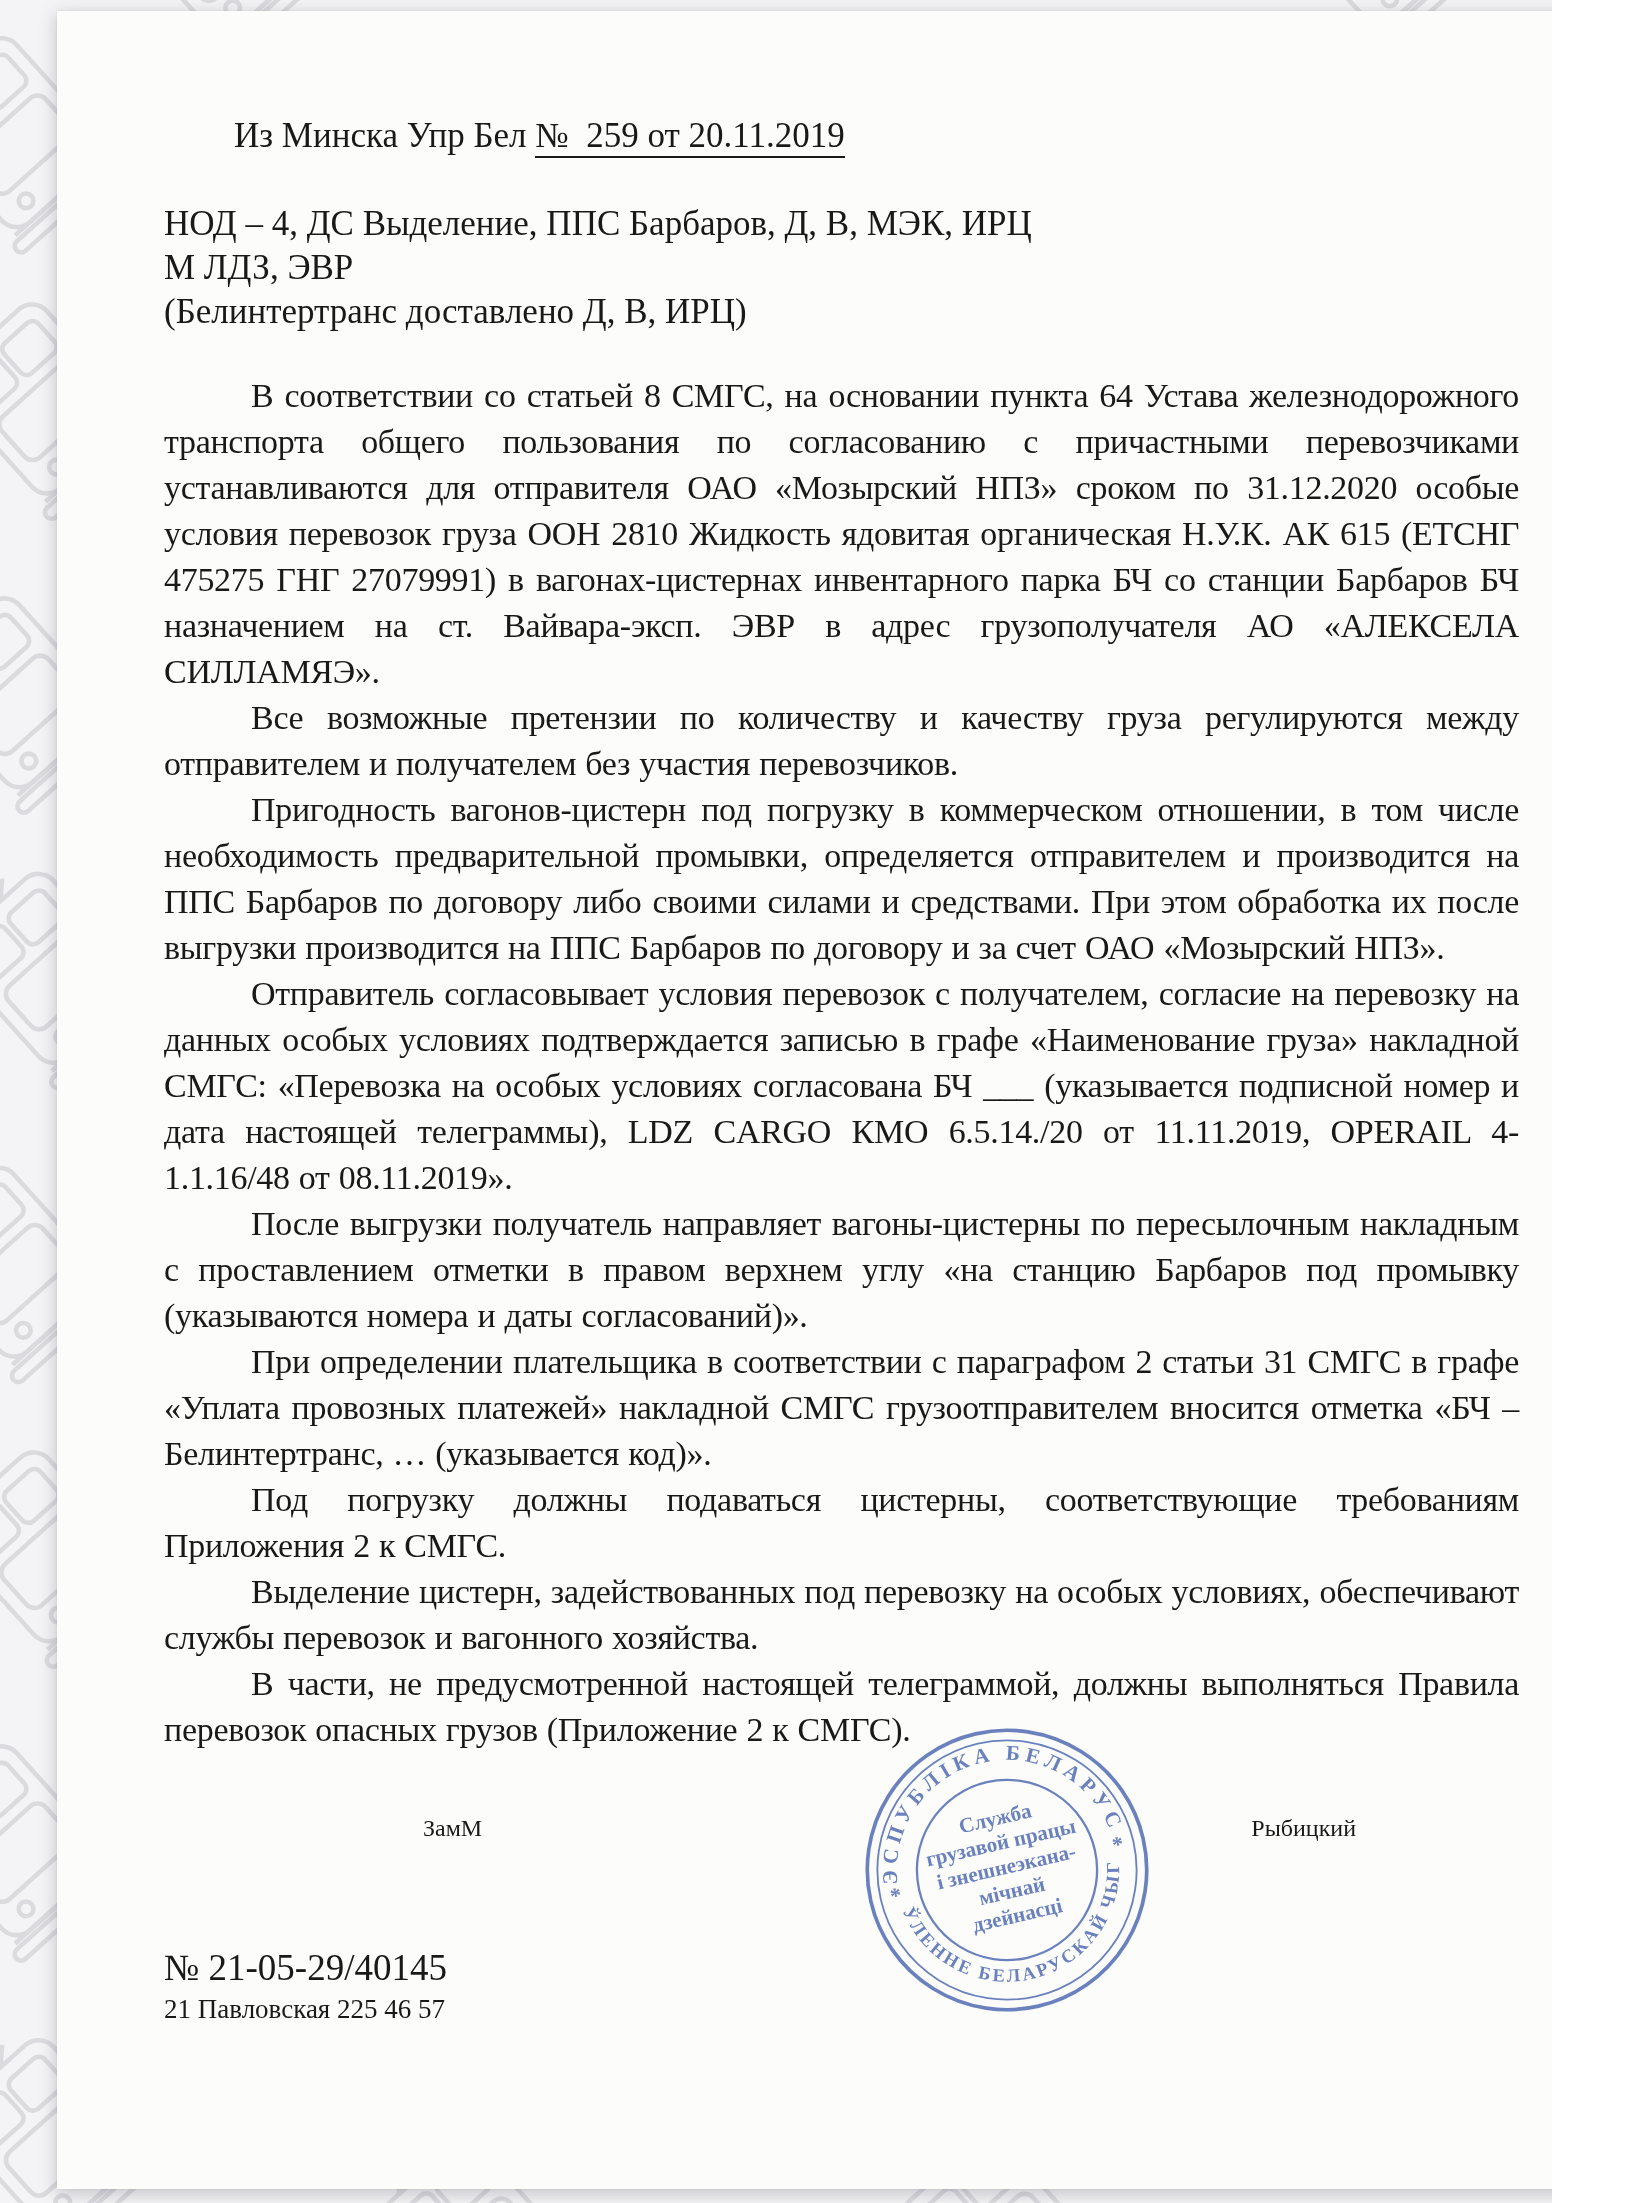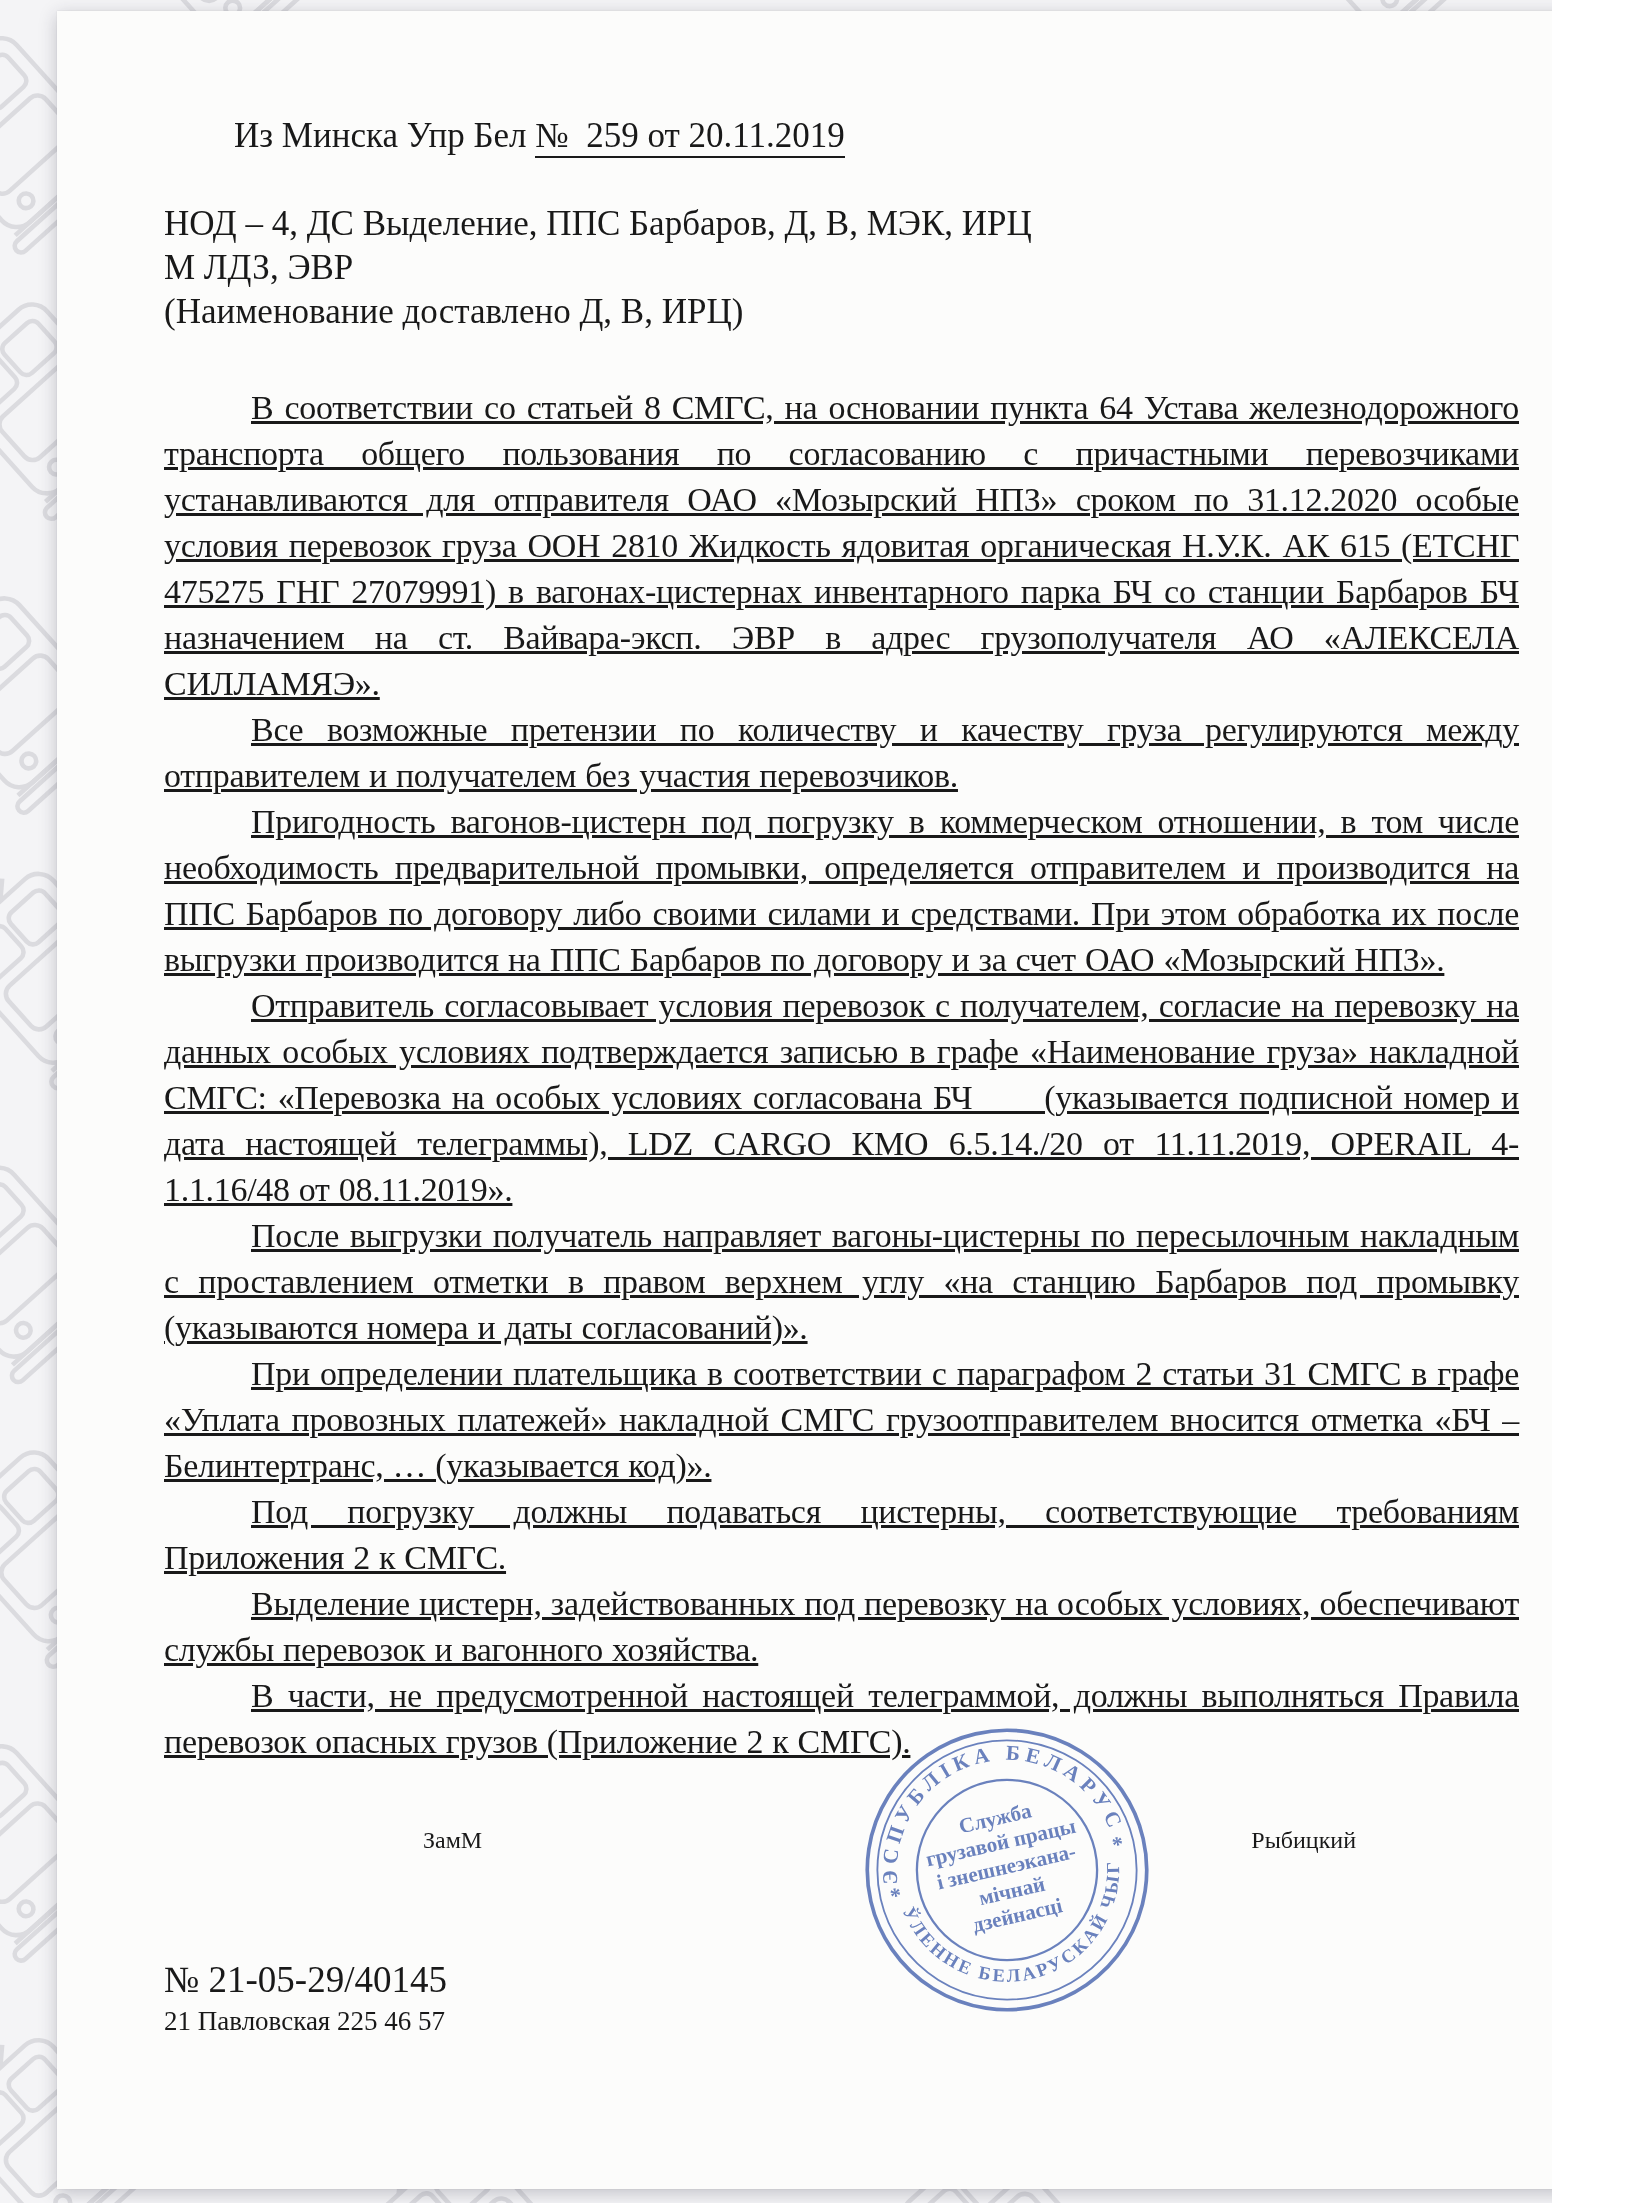--- a/index.html
+++ b/index.html
@@ -13,21 +13,21 @@
     position:absolute; left:57px; top:11px; width:1515px; height:2178px;
     background:#fcfcfb; z-index:1;
     box-shadow:0 3.7px 16.5px rgba(40,40,60,.25), 0 0 1.8px rgba(0,0,0,.10);
   }
   .content {
     position:absolute; left:107px; right:53px; top:59px;
     color:#191919;
   }
   .hdr { font-size:35px; line-height:44px; white-space:pre-wrap; }
   .num-underline { border-bottom:2.8px solid #1a1a1a; padding-bottom:0.9px; }
-  .body-block { margin-top:51px;text-decoration:underline; }
+  .body-block { margin-top:39px; }
   .para {
     margin:0; text-indent:87px; text-align:justify;
     font-size:34px; line-height:46px; letter-spacing:-0.3px; word-spacing:0.9px;
   }
   .sig-row {
     margin-top:53px; display:flex; justify-content:space-between;
     padding-left:259px; padding-right:163px; font-size:24px; line-height:44px;
   }
   .footer-block { margin-top:96px; }
   .ref-number { font-size:37px; line-height:44px; }
@@ -86,21 +86,21 @@
 
   <div class="page">
 
     <div class="content">
 
       <div class="hdr">
         <span>Из Минска Упр Бел </span><span class="num-underline">№  259 от 20.11.2019</span>
       </div>
       <div class="hdr">НОД – 4, ДС Выделение, ППС Барбаров, Д, В, МЭК, ИРЦ</div>
       <div class="hdr">М ЛДЗ, ЭВР</div>
-      <div class="hdr">(Наименование доставлено Д, В, ИРЦ)</div>
+      <div class="hdr">(Белинтертранс доставлено Д, В, ИРЦ)</div>
 
       <div class="body-block">
         <p class="para">В соответствии со статьей 8 СМГС, на основании пункта 64 Устава железнодорожного транспорта общего пользования по согласованию с причастными перевозчиками устанавливаются для отправителя ОАО «Мозырский НПЗ» сроком по 31.12.2020 особые условия перевозок груза ООН 2810 Жидкость ядовитая органическая Н.У.К. АК 615 (ЕТСНГ 475275 ГНГ 27079991) в вагонах-цистернах инвентарного парка БЧ со станции Барбаров БЧ назначением на ст. Вайвара-эксп. ЭВР в адрес грузополучателя АО «АЛЕКСЕЛА СИЛЛАМЯЭ».</p>
         <p class="para">Все возможные претензии по количеству и качеству груза регулируются между отправителем и получателем без участия перевозчиков.</p>
         <p class="para">Пригодность вагонов-цистерн под погрузку в коммерческом отношении, в том числе необходимость предварительной промывки, определяется отправителем и производится на ППС Барбаров по договору либо своими силами и средствами. При этом обработка их после выгрузки производится на ППС Барбаров по договору и за счет ОАО «Мозырский НПЗ».</p>
         <p class="para">Отправитель согласовывает условия перевозок с получателем, согласие на перевозку на данных особых условиях подтверждается записью в графе «Наименование груза» накладной СМГС: «Перевозка на особых условиях согласована БЧ ___ (указывается подписной номер и дата настоящей телеграммы), LDZ CARGO КМО 6.5.14./20 от 11.11.2019, OPERAIL 4-1.1.16/48 от 08.11.2019».</p>
         <p class="para">После выгрузки получатель направляет вагоны-цистерны по пересылочным накладным с проставлением отметки в правом верхнем углу «на станцию Барбаров под промывку (указываются номера и даты согласований)».</p>
         <p class="para">При определении плательщика в соответствии с параграфом 2 статьи 31 СМГС в графе «Уплата провозных платежей» накладной СМГС грузоотправителем вносится отметка «БЧ – Белинтертранс, … (указывается код)».</p>
         <p class="para">Под погрузку должны подаваться цистерны, соответствующие требованиям Приложения 2 к СМГС.</p>
         <p class="para">Выделение цистерн, задействованных под перевозку на особых условиях, обеспечивают службы перевозок и вагонного хозяйства.</p>

